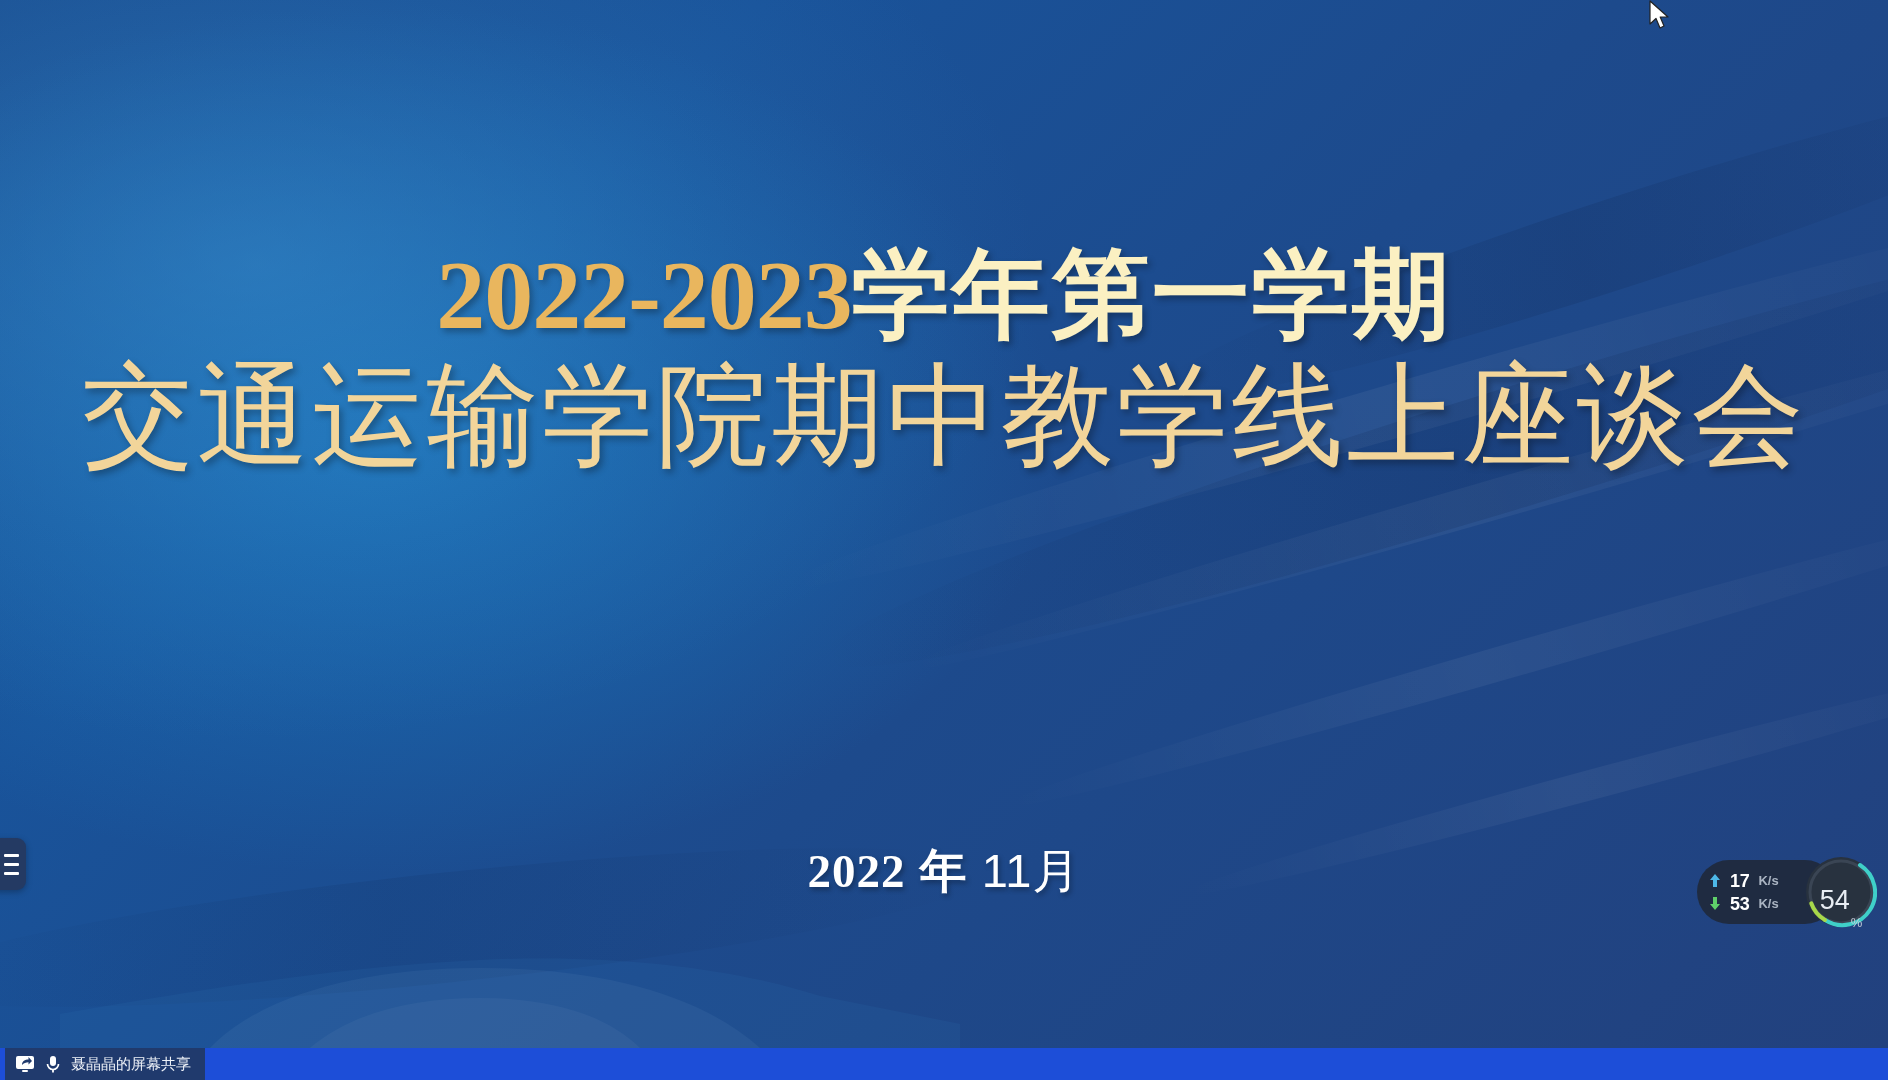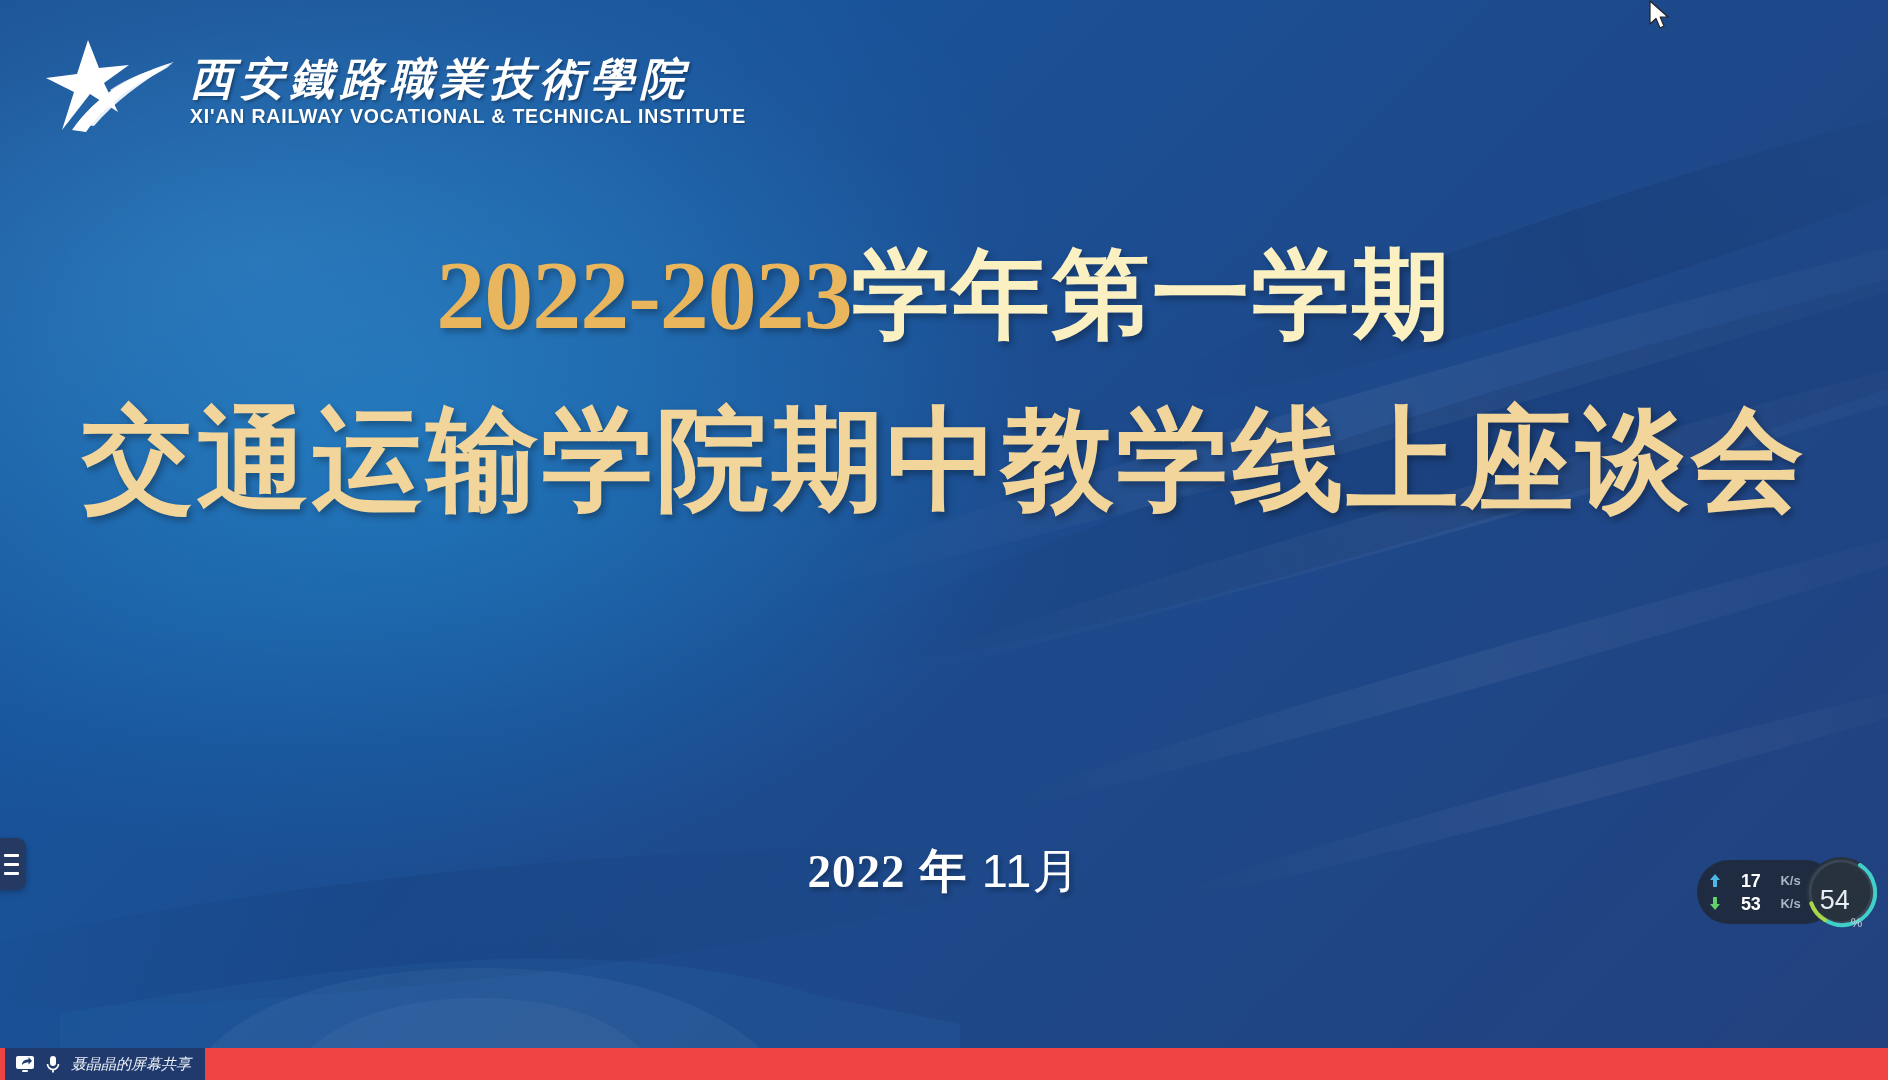--- a/index.html
+++ b/index.html
@@ -109,23 +109,22 @@
   #title-line-1 .years {
     font-family: Liberation Serif, serif;
     color: #e9b65e;
     letter-spacing: -1px;
   }
   #title-line-1 .term {
     color: #fbf0c2;
     letter-spacing: 2px;
   }
   #title-line-2 {
-    margin-top: 44px;
     font-size: 112px;
-    font-weight: 700;
+    font-weight: 400;
     line-height: 1.12;
     color: #f2d59a;
     letter-spacing: 3px;
     white-space: nowrap;
     text-shadow: 3px 4px 7px rgba(0,0,0,0.30);
   }
 
   #date-line {
     position: absolute;
     left: 0; top: 840px;
@@ -168,21 +167,21 @@
     left: 0; top: 4px;
     width: 140px; height: 64px;
     background: rgba(31,41,58,0.90);
     border-radius: 32px;
     padding: 8px 10px 8px 12px;
     display: flex;
     flex-direction: column;
     justify-content: center;
     gap: 5px;
   }
-  .stat-row { display: flex; align-items: center; gap: 20px; }
+  .stat-row { display: flex; align-items: center; gap: 9px; }
   .stat-arrow { width: 12px; height: 13px; flex: none; }
   .stat-val {
     color: #ffffff;
     font-size: 18px;
     font-weight: 700;
     letter-spacing: -0.3px;
     line-height: 1;
   }
   .stat-unit {
     color: #aab4c2;
@@ -345,24 +344,23 @@
     font-size: 17px;
     font-weight: 400;
     white-space: nowrap;
   }
 
   
   #taskbar {
     position: absolute;
     left: 0; bottom: 0;
     width: 1888px; height: 32px;
-    background: #ef4444;
+    background: #1d4ed8;
     display: flex;
     align-items: flex-end;
-    font-style: italic;
   }
   #taskbar-accent { width: 5px; background: #2f6fd0; flex: none; }
   #taskbar-item {
     display: flex;
     align-items: center;
     gap: 8px;
     padding: 0 14px 0 10px;
     background: #203a6d;
     height: 32px;
   }
@@ -398,33 +396,20 @@
     <div class="swoosh dark" style="left:1150px; top:350px; width:1000px; height:90px; transform:rotate(-18deg);"></div>
     <div class="swoosh" style="left:1180px; top:880px; width:900px; height:30px; transform:rotate(-15deg);"></div>
     <div class="swoosh dark" style="left:-100px; top:930px; width:1100px; height:110px; transform:rotate(-6deg); opacity:.7;"></div>
 
     <svg class="train" viewBox="0 0 900 230">
       <path d="M0 230 L0 196 C120 176 260 150 420 142 C560 135 680 152 760 178 L900 206 L900 230 Z" fill="#2c6fae" opacity="0.55"></path>
       <path d="M150 230 C200 178 300 150 420 150 C540 150 640 176 700 230 Z" fill="#84b7de" opacity="0.30"></path>
       <path d="M250 230 C290 196 350 180 420 180 C490 180 545 196 580 230 Z" fill="#bcd8ee" opacity="0.22"></path>
     </svg>
 
-    <div id="logo-block">
-      <svg id="logo-mark" viewBox="0 0 130 96">
-        <path d="M44 2 L55 30 L85 27 L60 45 L74 74 L46 56 L18 92 L30 54 L2 40 L33 36 Z" fill="#ffffff"></path>
-        <path d="M28 92 C52 58 86 36 128 26 C92 44 62 66 42 94 Z" fill="#ffffff"></path>
-        <path d="M36 86 C60 54 94 34 130 24 C98 44 70 64 50 88 Z" fill="#ffffff" opacity="0.9"></path>
-        <path d="M52 66 C74 46 100 34 126 28 C102 42 78 54 60 70 Z" fill="#ffffff" opacity="0.85"></path>
-        <path d="M66 52 C84 40 104 32 124 28 C106 38 88 46 72 56 Z" fill="#ffffff" opacity="0.8"></path>
-      </svg>
-      <div id="logo-text">
-        <div id="logo-cn">西安鐵路職業技術學院</div>
-        <div id="logo-en">XI'AN RAILWAY  VOCATIONAL &amp; TECHNICAL INSTITUTE</div>
-      </div>
-    </div>
 
     <div id="headline">
       <div id="title-line-1">
         <span class="years">2022-2023</span><span class="term">学年第一学期</span>
       </div>
       <div id="title-line-2">交通运输学院期中教学线上座谈会</div>
     </div>
 
     <div id="date-line">
       <span class="num">2022</span>

